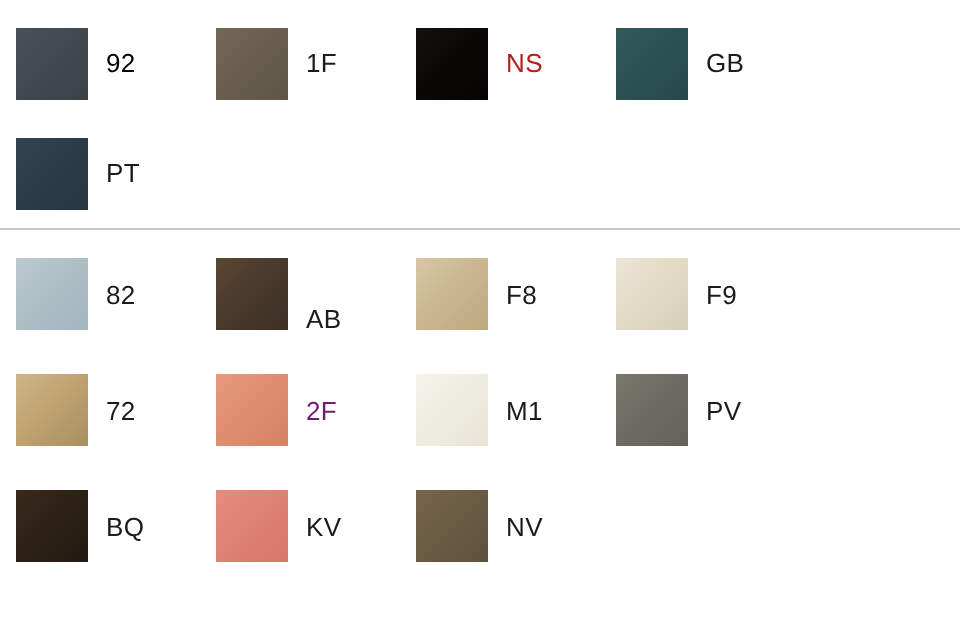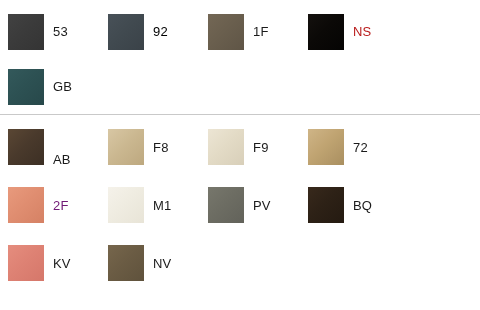--- a/index.html
+++ b/index.html
@@ -70,47 +70,51 @@
 </style>
 </head>
 <body style="background: rgb(255, 255, 255);">
 
 <div class="palette">
 
   <div class="group group-one">
     <div class="spacer-top"></div>
     <div class="group-rows">
         <div class="swatch-item">
-          <div class="swatch-chip" style="background-color: rgb(59, 59, 59); background-image: linear-gradient(135deg, rgb(66, 66, 66) 0%, rgb(59, 59, 59) 45%, rgb(52, 52, 52) 100%);"></div>
-          <span class="swatch-label" style="color: rgb(27, 27, 27);">53</span>
-        </div>
-        <div class="swatch-item">
           <div class="swatch-chip" style="background-color: rgb(65, 74, 80); background-image: linear-gradient(135deg, rgb(72, 81, 88) 0%, rgb(65, 74, 80) 45%, rgb(58, 66, 72) 100%);"></div>
           <span class="swatch-label" style="color: #000000;">92</span>
         </div>
         <div class="swatch-item">
           <div class="swatch-chip" style="background-color: rgb(106, 95, 78); background-image: linear-gradient(135deg, rgb(115, 103, 85) 0%, rgb(106, 95, 78) 45%, rgb(95, 85, 70) 100%);"></div>
           <span class="swatch-label" style="color: rgb(27, 27, 27);">1F</span>
         </div>
         <div class="swatch-item">
           <div class="swatch-chip" style="background-color: rgb(11, 9, 7); background-image: linear-gradient(135deg, rgb(20, 17, 14) 0%, rgb(11, 9, 7) 45%, rgb(5, 4, 3) 100%);"></div>
           <span class="swatch-label" style="color: #b91c1c;">NS</span>
         </div>
         <div class="swatch-item">
           <div class="swatch-chip" style="background-color: rgb(45, 81, 83); background-image: linear-gradient(135deg, rgb(51, 89, 91) 0%, rgb(45, 81, 83) 45%, rgb(39, 72, 74) 100%);"></div>
           <span class="swatch-label" style="color: rgb(27, 27, 27);">GB</span>
         </div>
+        <div class="swatch-item">
+          <div class="swatch-chip" style="background-color: rgb(44, 61, 74); background-image: linear-gradient(135deg, rgb(50, 68, 81) 0%, rgb(44, 61, 74) 45%, rgb(38, 55, 67) 100%);"></div>
+          <span class="swatch-label" style="color: rgb(27, 27, 27);">PT</span>
+        </div>
       </div>
   </div>
 
   <hr class="group-divider" style="background: rgb(201, 201, 201);">
 
   <div class="group group-two">
     <div class="spacer-mid"></div>
     <div class="group-rows">
+        <div class="swatch-item">
+          <div class="swatch-chip" style="background-color: rgb(174, 191, 198); background-image: linear-gradient(135deg, rgb(188, 202, 208) 0%, rgb(174, 191, 198) 45%, rgb(162, 180, 189) 100%);"></div>
+          <span class="swatch-label" style="color: rgb(27, 27, 27);">82</span>
+        </div>
         <div class="swatch-item">
           <div class="swatch-chip" style="background-color: rgb(74, 58, 44); background-image: linear-gradient(135deg, rgb(90, 71, 52) 0%, rgb(74, 58, 44) 45%, rgb(60, 47, 36) 100%);"></div>
           <span class="swatch-label" style="color: rgb(27, 27, 27); margin-top: 24px;">AB</span>
         </div>
         <div class="swatch-item">
           <div class="swatch-chip" style="background-color: rgb(203, 184, 145); background-image: linear-gradient(135deg, rgb(216, 199, 164) 0%, rgb(203, 184, 145) 45%, rgb(189, 168, 127) 100%);"></div>
           <span class="swatch-label" style="color: rgb(27, 27, 27);">F8</span>
         </div>
         <div class="swatch-item">
           <div class="swatch-chip" style="background-color: rgb(227, 219, 198); background-image: linear-gradient(135deg, rgb(236, 229, 212) 0%, rgb(227, 219, 198) 45%, rgb(216, 207, 185) 100%);"></div>

